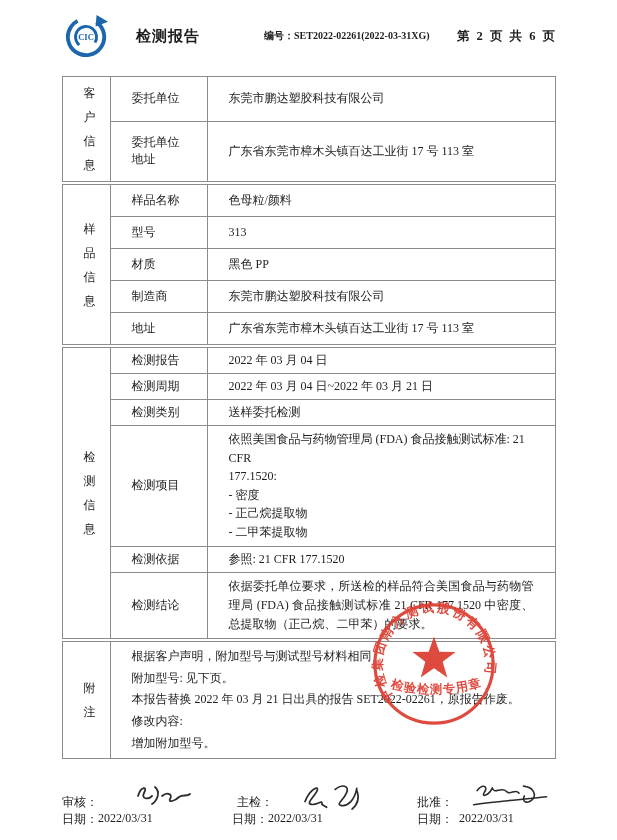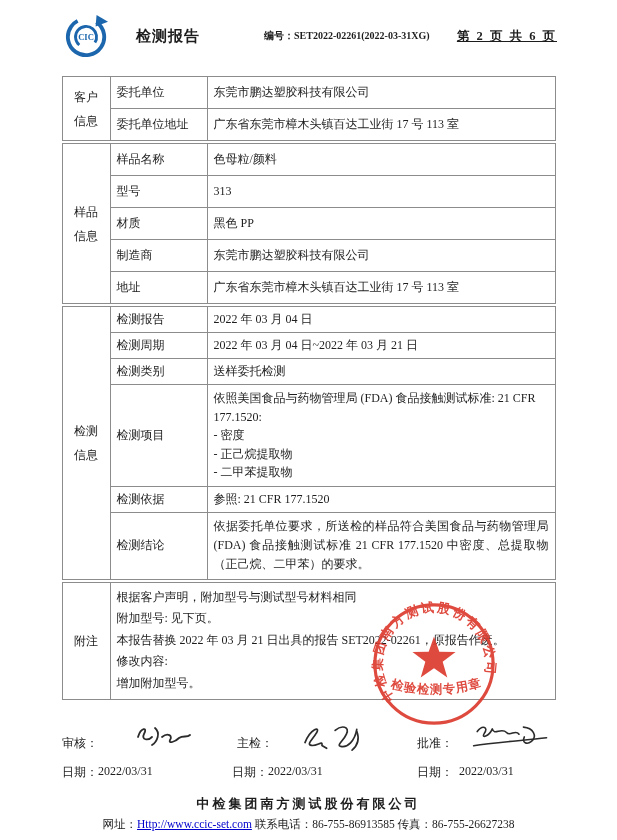--- a/index.html
+++ b/index.html
@@ -3,41 +3,41 @@
 <meta charset="utf-8">
 <style>
   html,body{margin:0;padding:0;background:#fff;}
   .page{position:relative;width:617px;height:840px;background:#fff;overflow:hidden;
         font-family:"Liberation Serif","DejaVu Serif",serif;color:#1d1d1d;}
   
   .hdr{display:flex;align-items:center;padding:14px 60px 0 64px;}
   .logo{width:46px;height:44px;flex:0 0 auto;}
   .hdr-title{font-weight:bold;font-size:15px;margin-left:26px;letter-spacing:1px;}
   .hdr-no{font-weight:bold;font-size:10px;margin-left:64px;}
-  .hdr-pages{font-weight:bold;font-size:12.5px;margin-left:auto;letter-spacing:2px;text-decoration:underline;}
+  .hdr-pages{font-weight:bold;font-size:12.5px;margin-left:auto;letter-spacing:2px;}
   
   table.sec{border-collapse:collapse;margin:2px auto 0 auto;width:493px;table-layout:fixed;
             font-size:12px;}
   table.sec.first{margin-top:18px;}
-  table.sec td{border:1px solid #8c8c8c;padding:4px 6px;vertical-align:middle;}
+  table.sec td{border:1px solid #8c8c8c;padding:4px 21px;vertical-align:middle;}
   col.c1{width:48px;} col.c2{width:97px;} col.c3{width:348px;}
   td.seclabel{text-align:center;white-space:pre-line;line-height:2.0;padding:4px 2px;}
   tr.rh td{height:23px;}      
   tr.rs td{height:17px;}      
   td.pre{white-space:pre-line;line-height:1.55;}
   td.just{text-align:justify;line-height:1.6;margin-left:21px;}
   td.noteval{white-space:pre-line;line-height:1.8;padding:6px 10px;}
   
   .sigrow{display:flex;align-items:flex-end;padding:0 62px;margin-top:18px;height:34px;}
   .g1{width:170px;} .g2{width:175px;} .g3{width:148px;padding-left:10px;box-sizing:border-box;gap:6px;}
   .siggroup{display:flex;align-items:flex-end;}
   .siglabel{font-size:12px;white-space:nowrap;}
   .sig{height:32px;}
   .sig path{fill:none;stroke:#2b2b2b;stroke-width:1.8;stroke-linecap:round;stroke-linejoin:round;}
-  .daterow{display:flex;padding:0 62px;margin-top:12px;font-size:12px;}
+  .daterow{display:flex;padding:0 62px;margin-top:0;font-size:12px;}
   .dategroup{display:flex;}
   .dateval{flex:1;}
   
   .stamp{position:absolute;left:370px;top:600px;width:128px;height:128px;opacity:0.92;
          pointer-events:none;}
   .ringtext{font-size:13px;font-weight:bold;letter-spacing:2.5px;}
   .bantext{font-size:12.5px;font-weight:bold;letter-spacing:1px;}
   
   .footer{text-align:center;margin-top:14px;}
   .f-company{font-weight:bold;font-size:13px;letter-spacing:3px;}

